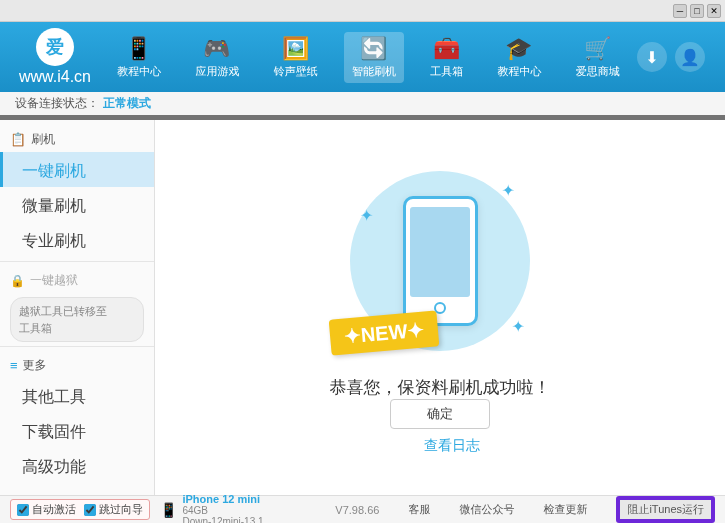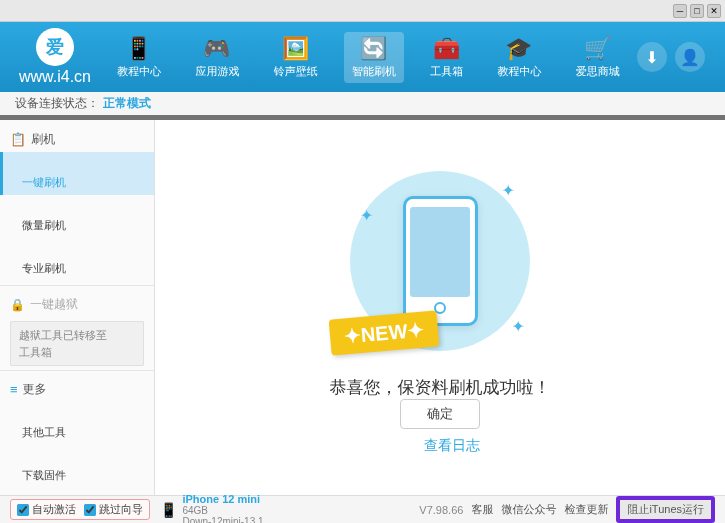--- a/index.html
+++ b/index.html
@@ -145,24 +145,24 @@
       padding: 6px 10px 4px 10px;
       color: #555;
       font-size: 12px;
     }
     .sidebar-section-icon {
       margin-right: 5px;
       font-size: 13px;
       color: #2ca8e0;
     }
     .sidebar-item {
-      padding: 23px 10px 5px 22px;
+      padding: 9px 10px 5px 22px;
       color: #444;
       cursor: pointer;
-      font-size: 11px;
+      font-size: 16px;
     }
     .sidebar-item.active {
       background: #d0eaf9;
       color: #2ca8e0;
       border-left: 3px solid #2ca8e0;
       padding-left: 19px;
     }
     .sidebar-divider {
       height: 1px;
       background: #e5e5e5;
@@ -177,21 +177,21 @@
     }
     .sidebar-gray-icon {
       margin-right: 5px;
       font-size: 12px;
       color: #bbb;
     }
     .sidebar-info-box {
       margin: 4px 10px;
       background: #f0f0f0;
       border: 1px solid #e0e0e0;
-      border-radius: 1px;
+      border-radius: 13px;
       padding: 5px 8px;
       font-size: 11px;
       color: #888;
       line-height: 1.5;
     }
 
     
     .content {
       flex: 1;
       display: flex;
@@ -268,21 +268,21 @@
     }
     .sparkle-1 { top: 20px; right: 25px; }
     .sparkle-2 { top: 45px; left: 20px; }
     .sparkle-3 { bottom: 25px; right: 15px; }
 
     .success-text {
       font-size: 17px;
       color: #333;
     }
     .confirm-btn {
-      width: 80px;
+      width: 100px;
       height: 30px;
       background: white;
       border: 1px solid #ccc;
       border-radius: 4px;
       cursor: pointer;
       font-size: 13px;
       color: #444;
       display: flex;
       align-items: center;
       justify-content: center;
@@ -333,21 +333,21 @@
       color: #2ca8e0;
       font-weight: bold;
     }
     .device-detail {
       font-size: 10px;
       color: #888;
     }
     .bottom-right {
       display: flex;
       align-items: center;
-      gap: 8px;
+      gap: 29px;
       font-size: 11px;
       color: #666;
     }
     .version-text { color: #888; }
     .bottom-link {
       color: #555;
       cursor: pointer;
     }
     .itunes-btn {
       background: #e8e8e8;

